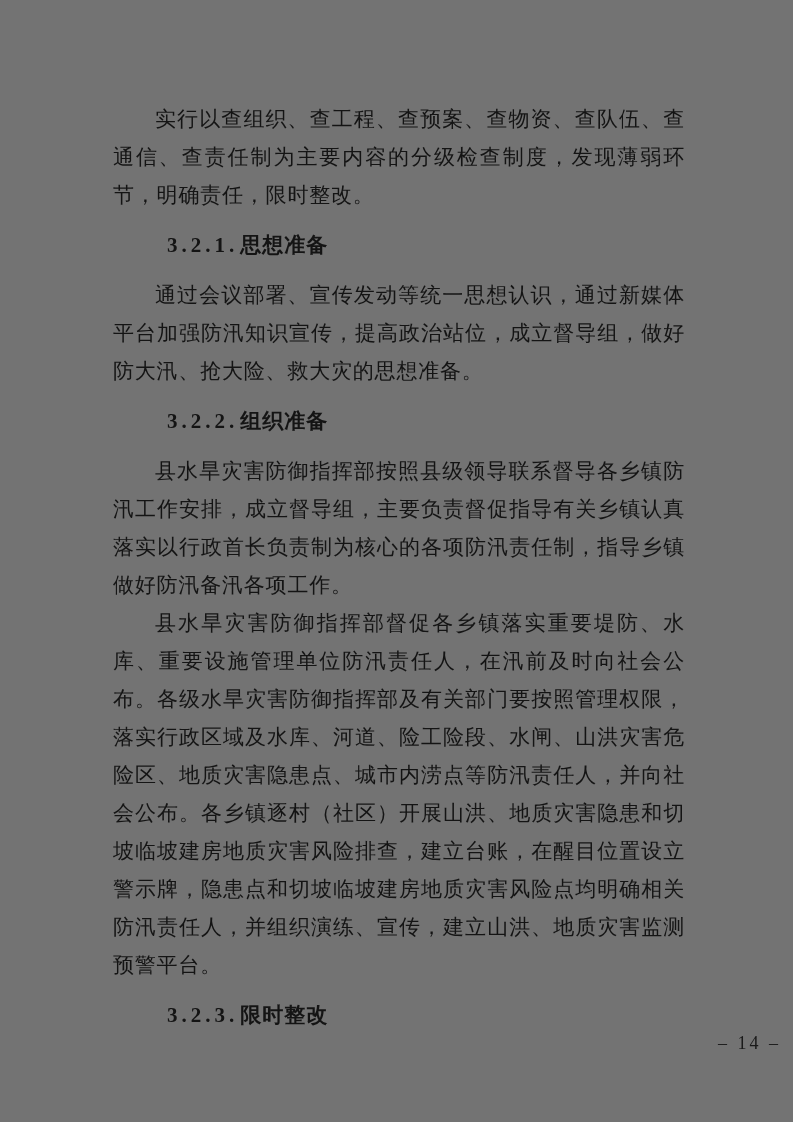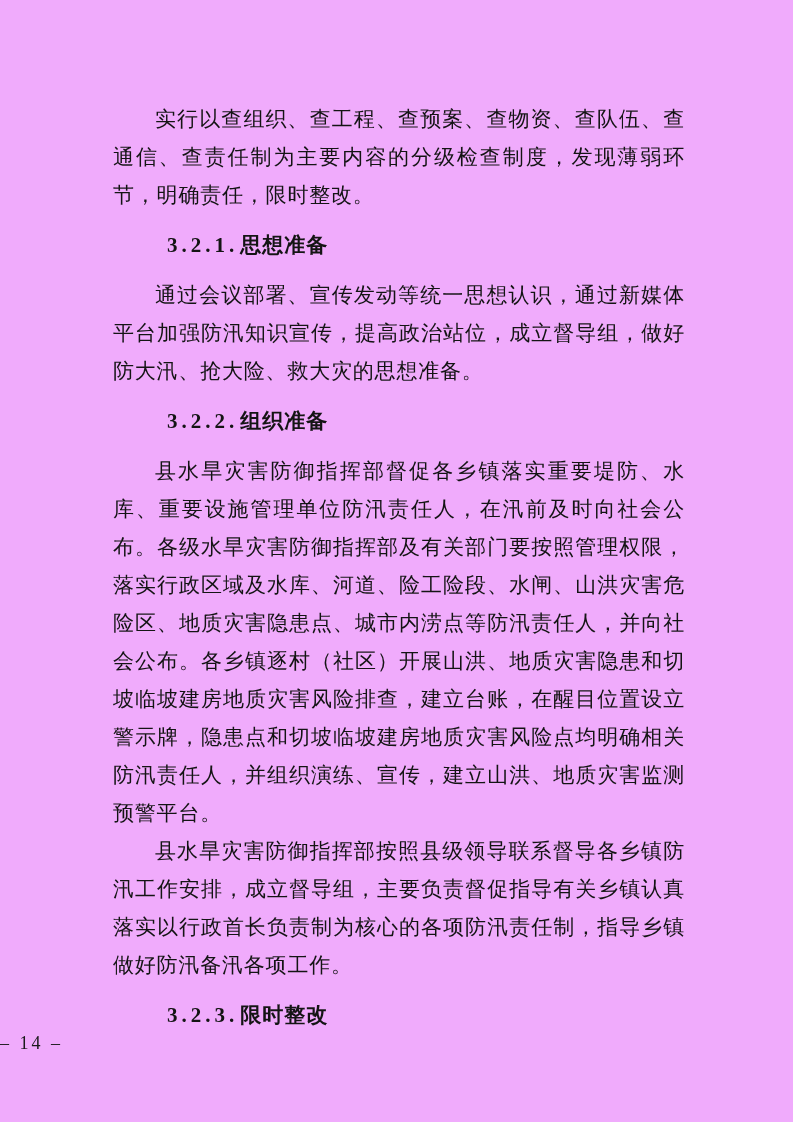--- a/index.html
+++ b/index.html
@@ -5,21 +5,21 @@
 <style>
   html, body {
     margin: 0;
     padding: 0;
     background: #ffffff;
   }
   .page {
     position: relative;
     width: 793px;
     height: 1122px;
-    background: #f0abfc;
+    background: #737373;
     overflow: hidden;
     font-family: "Liberation Serif", "DejaVu Serif", serif;
     color: #141414;
   }
   .content {
     position: absolute;
     left: 113px;
     top: 100px;
     width: 572px;
     font-size: 21px;
@@ -45,47 +45,47 @@
   .heading-number {
     letter-spacing: 4px;
     margin-right: 2px;
   }
   .heading-title {
     letter-spacing: 1px;
   }
   .footer {
     position: absolute;
     left: 0;
-    right: 0;
+    right: 12px;
     top: 1030px;
     height: 26px;
-    text-align: left;
+    text-align: right;
     font-size: 18px;
     line-height: 26px;
     letter-spacing: 3px;
     color: #1a1a1a;
   }
 </style>
 </head>
 <body>
 
 <div class="page">
   <main class="content">
 
     <p>实行以查组织、查工程、查预案、查物资、查队伍、查通信、查责任制为主要内容的分级检查制度，发现薄弱环节，明确责任，限时整改。</p>
 
     <h2><span class="heading-number">3.2.1.</span><span class="heading-title">思想准备</span></h2>
 
     <p>通过会议部署、宣传发动等统一思想认识，通过新媒体平台加强防汛知识宣传，提高政治站位，成立督导组，做好防大汛、抢大险、救大灾的思想准备。</p>
 
     <h2><span class="heading-number">3.2.2.</span><span class="heading-title">组织准备</span></h2>
 
+    <p>县水旱灾害防御指挥部按照县级领导联系督导各乡镇防汛工作安排，成立督导组，主要负责督促指导有关乡镇认真落实以行政首长负责制为核心的各项防汛责任制，指导乡镇做好防汛备汛各项工作。</p>
+
     <p>县水旱灾害防御指挥部督促各乡镇落实重要堤防、水库、重要设施管理单位防汛责任人，在汛前及时向社会公布。各级水旱灾害防御指挥部及有关部门要按照管理权限，落实行政区域及水库、河道、险工险段、水闸、山洪灾害危险区、地质灾害隐患点、城市内涝点等防汛责任人，并向社会公布。各乡镇逐村（社区）开展山洪、地质灾害隐患和切坡临坡建房地质灾害风险排查，建立台账，在醒目位置设立警示牌，隐患点和切坡临坡建房地质灾害风险点均明确相关防汛责任人，并组织演练、宣传，建立山洪、地质灾害监测预警平台。</p>
-
-    <p>县水旱灾害防御指挥部按照县级领导联系督导各乡镇防汛工作安排，成立督导组，主要负责督促指导有关乡镇认真落实以行政首长负责制为核心的各项防汛责任制，指导乡镇做好防汛备汛各项工作。</p>
 
     <h2><span class="heading-number">3.2.3.</span><span class="heading-title">限时整改</span></h2>
 
 
   </main>
 
   <footer class="footer">
     <span>– 14 –</span>
   </footer>
 </div>

